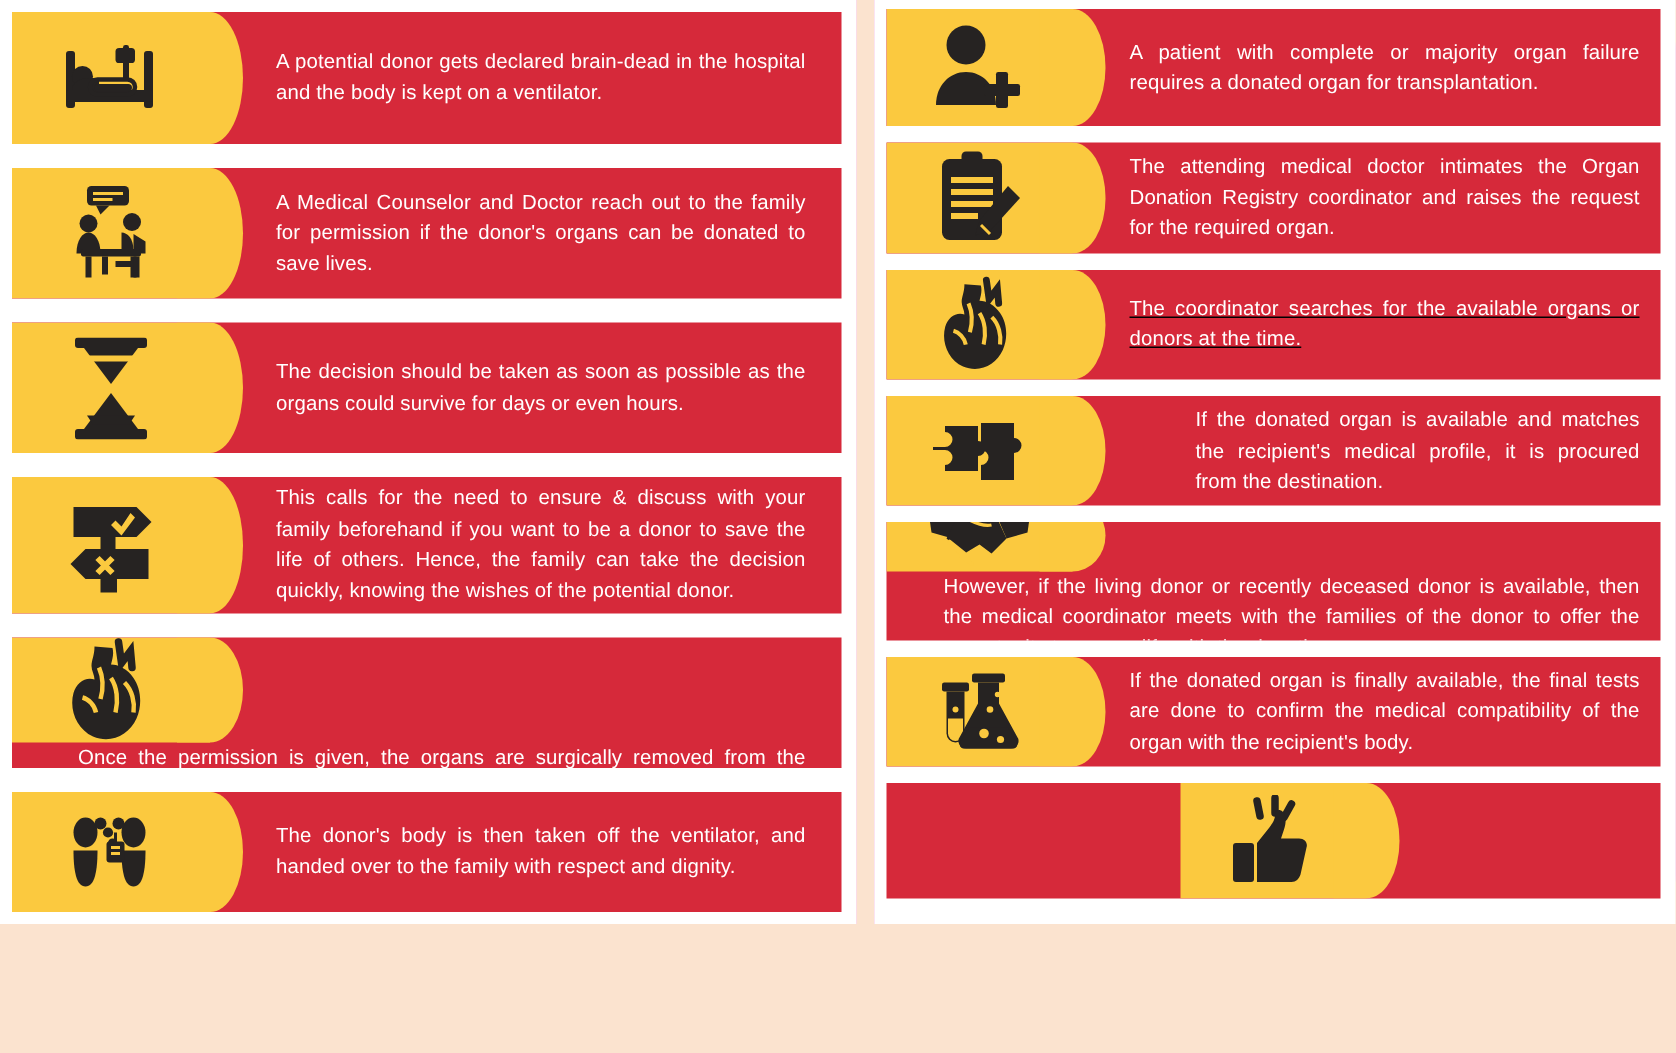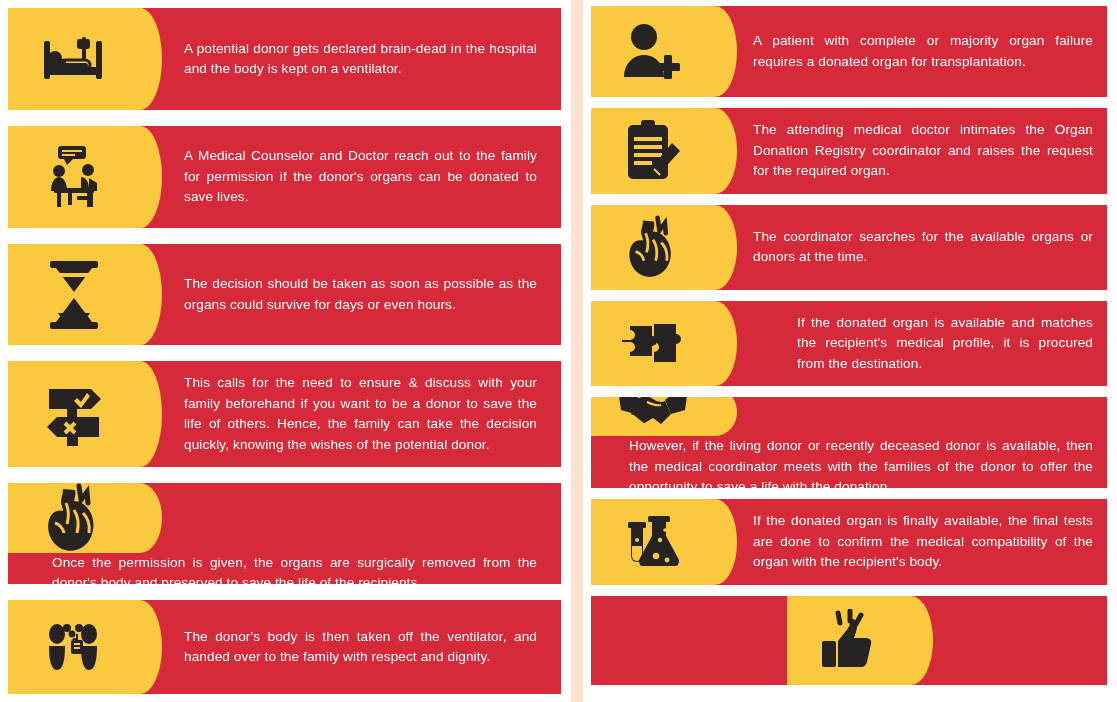--- a/index.html
+++ b/index.html
@@ -3,21 +3,21 @@
 <meta charset="utf-8">
 <style>
   html,body{margin:0;padding:0;}
   body{
     width:1117px;height:702px;
     background:#fbe3cf;
     font-family:"Liberation Sans","DejaVu Sans",sans-serif;
     overflow:hidden;
   }
   .infographic{
-    position:relative;width:1117px;height:702px;
+    position:relative;width:1117px;height:616px;
     display:flex;flex-direction:row;align-items:stretch;
     background:#f0abfc;
     box-sizing:border-box;
     border-radius:32px;
   }
   .column{
     background:#ffffff;
     box-sizing:border-box;
     display:flex;flex-direction:column;
   }
@@ -88,21 +88,21 @@
   .column.left .card.h4{height:108px;}
   .column.left .card.h5{height:104px;flex-direction:column;}
   .column.left .card.h6{height:96px;}
 
   
   .column.right .card-icon{width:124px;}
   .column.right .card-text{padding-left:38px;padding-right:14px;}
   .column.right .card{margin-bottom:11px;justify-content:center;}
   .column.right .card.r1{height:92px;}
   .column.right .card.r2{height:86px;}
-  .column.right .card.r3{height:86px;}
+  .column.right .card.r3{height:86px;text-decoration:underline;}
   .column.right .card.r4{height:86px;gap:44px;}
   .column.right .card.r5{height:92px;flex-direction:column;}
   .column.right .card.r6{height:86px;}
   .column.right .card.r7{height:90px;}
 </style>
 </head>
 <body>
 
 <div class="infographic">
 

